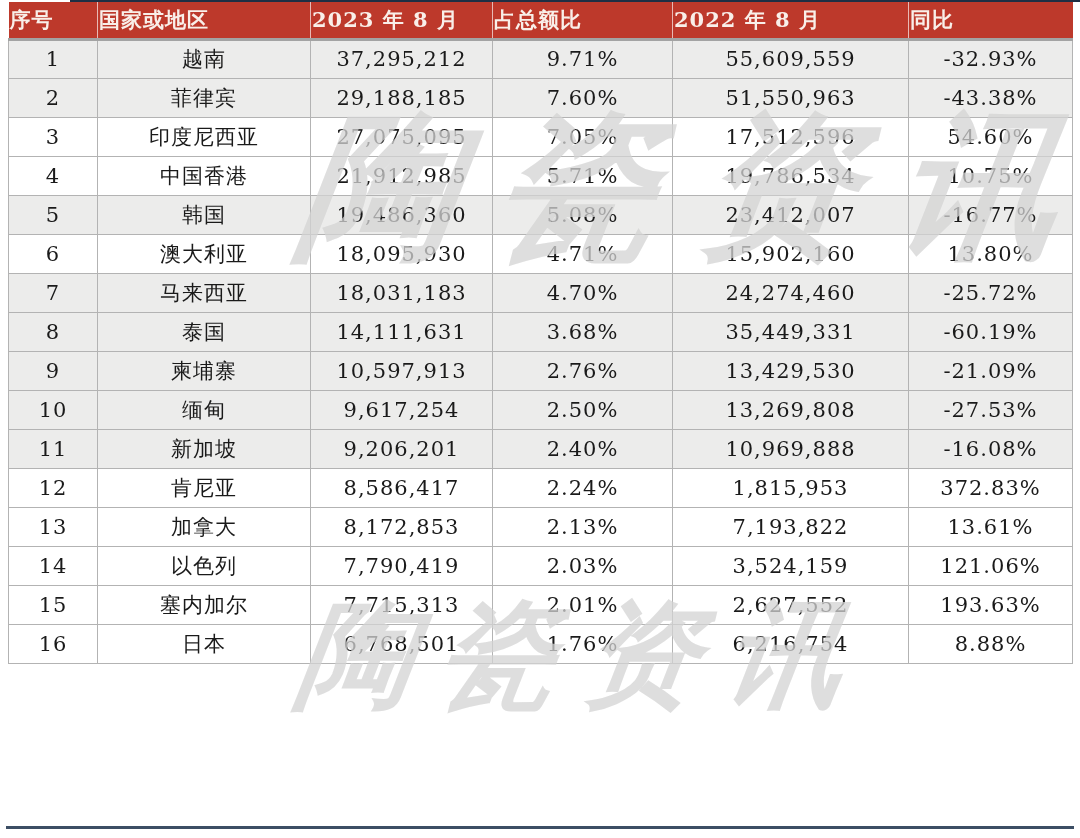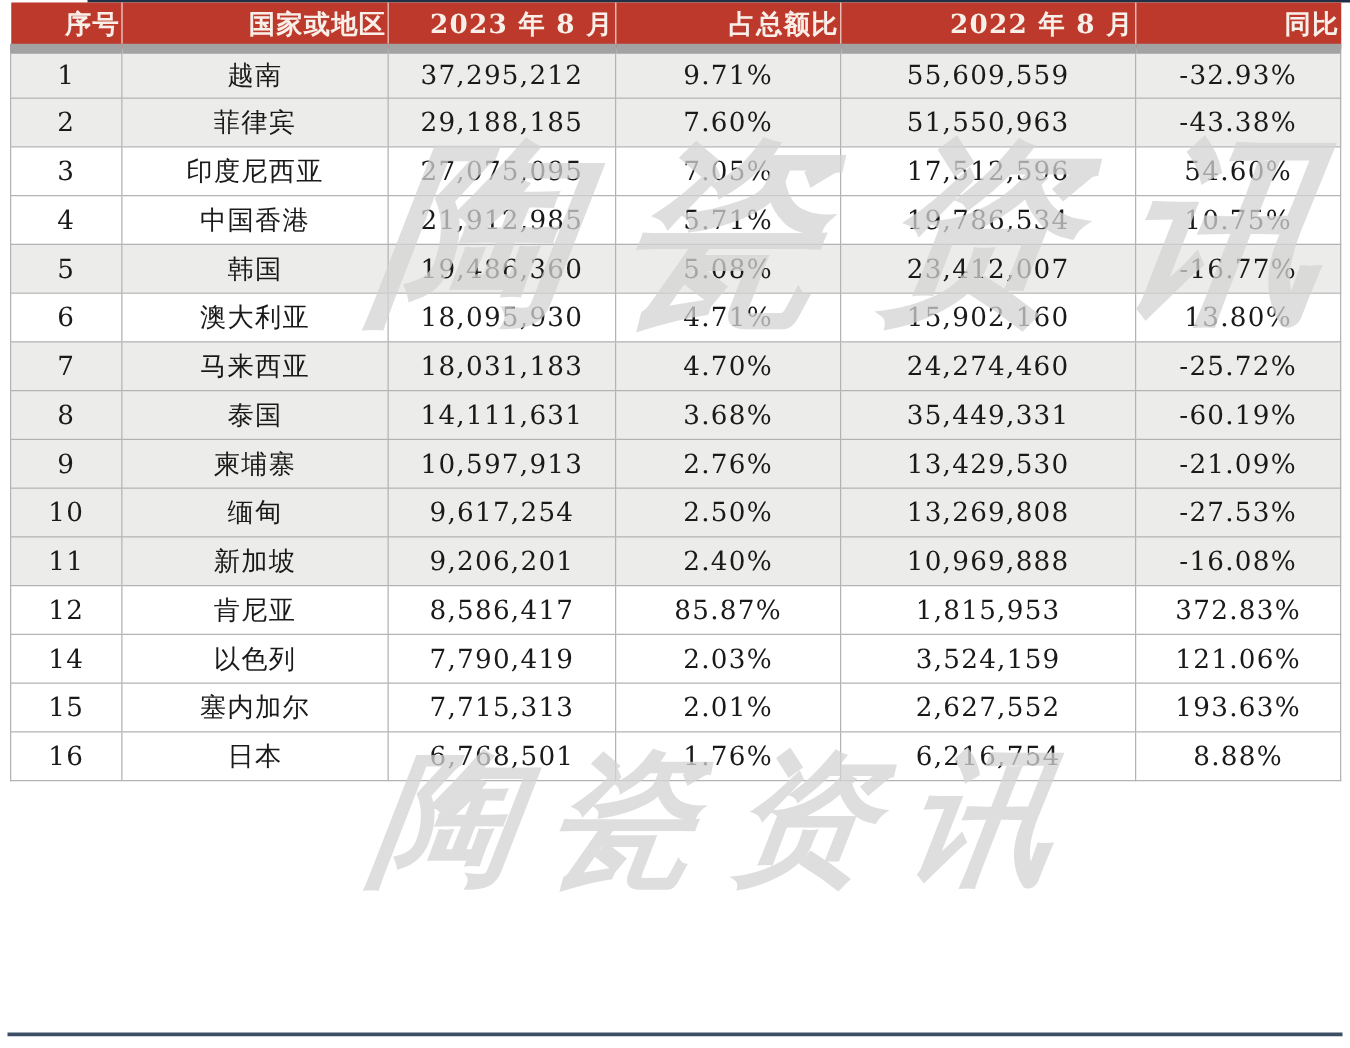--- a/index.html
+++ b/index.html
@@ -35,23 +35,23 @@
     border-collapse:collapse;table-layout:fixed;z-index:1;
   }
   table.export col.c-no{width:89px;}
   table.export col.c-region{width:213px;}
   table.export col.c-2023{width:182px;}
   table.export col.c-share{width:180px;}
   table.export col.c-2022{width:236px;}
   table.export col.c-yoy{width:164px;}
   thead th{
     background:var(--header-bg);color:var(--header-text);
-    height:37px;font-size:21px;font-weight:bold;text-align:right;
+    height:37px;font-size:21px;font-weight:bold;text-align:left;
     border-right:1px solid rgba(255,255,255,.65);
-    border-bottom:8px solid #a3a3a3;
+    border-bottom:3px solid #a3a3a3;
     letter-spacing:1px;
   }
   thead th:last-child{border-right:none;}
   tbody td{
     height:39px;text-align:center;font-size:21px;
     border:1px solid var(--grid-line);
     background:#ffffff;letter-spacing:1px;
   }
   tbody tr.shaded td{background:var(--row-stripe);}
 </style>
@@ -166,23 +166,31 @@
           <td>新加坡</td>
           <td>9,206,201</td>
           <td>2.40%</td>
           <td>10,969,888</td>
           <td>-16.08%</td>
         </tr>
         <tr>
           <td>12</td>
           <td>肯尼亚</td>
           <td>8,586,417</td>
-          <td>85.87%</td>
+          <td>2.24%</td>
           <td>1,815,953</td>
           <td>372.83%</td>
+        </tr>
+        <tr>
+          <td>13</td>
+          <td>加拿大</td>
+          <td>8,172,853</td>
+          <td>2.13%</td>
+          <td>7,193,822</td>
+          <td>13.61%</td>
         </tr>
         <tr>
           <td>14</td>
           <td>以色列</td>
           <td>7,790,419</td>
           <td>2.03%</td>
           <td>3,524,159</td>
           <td>121.06%</td>
         </tr>
         <tr>

